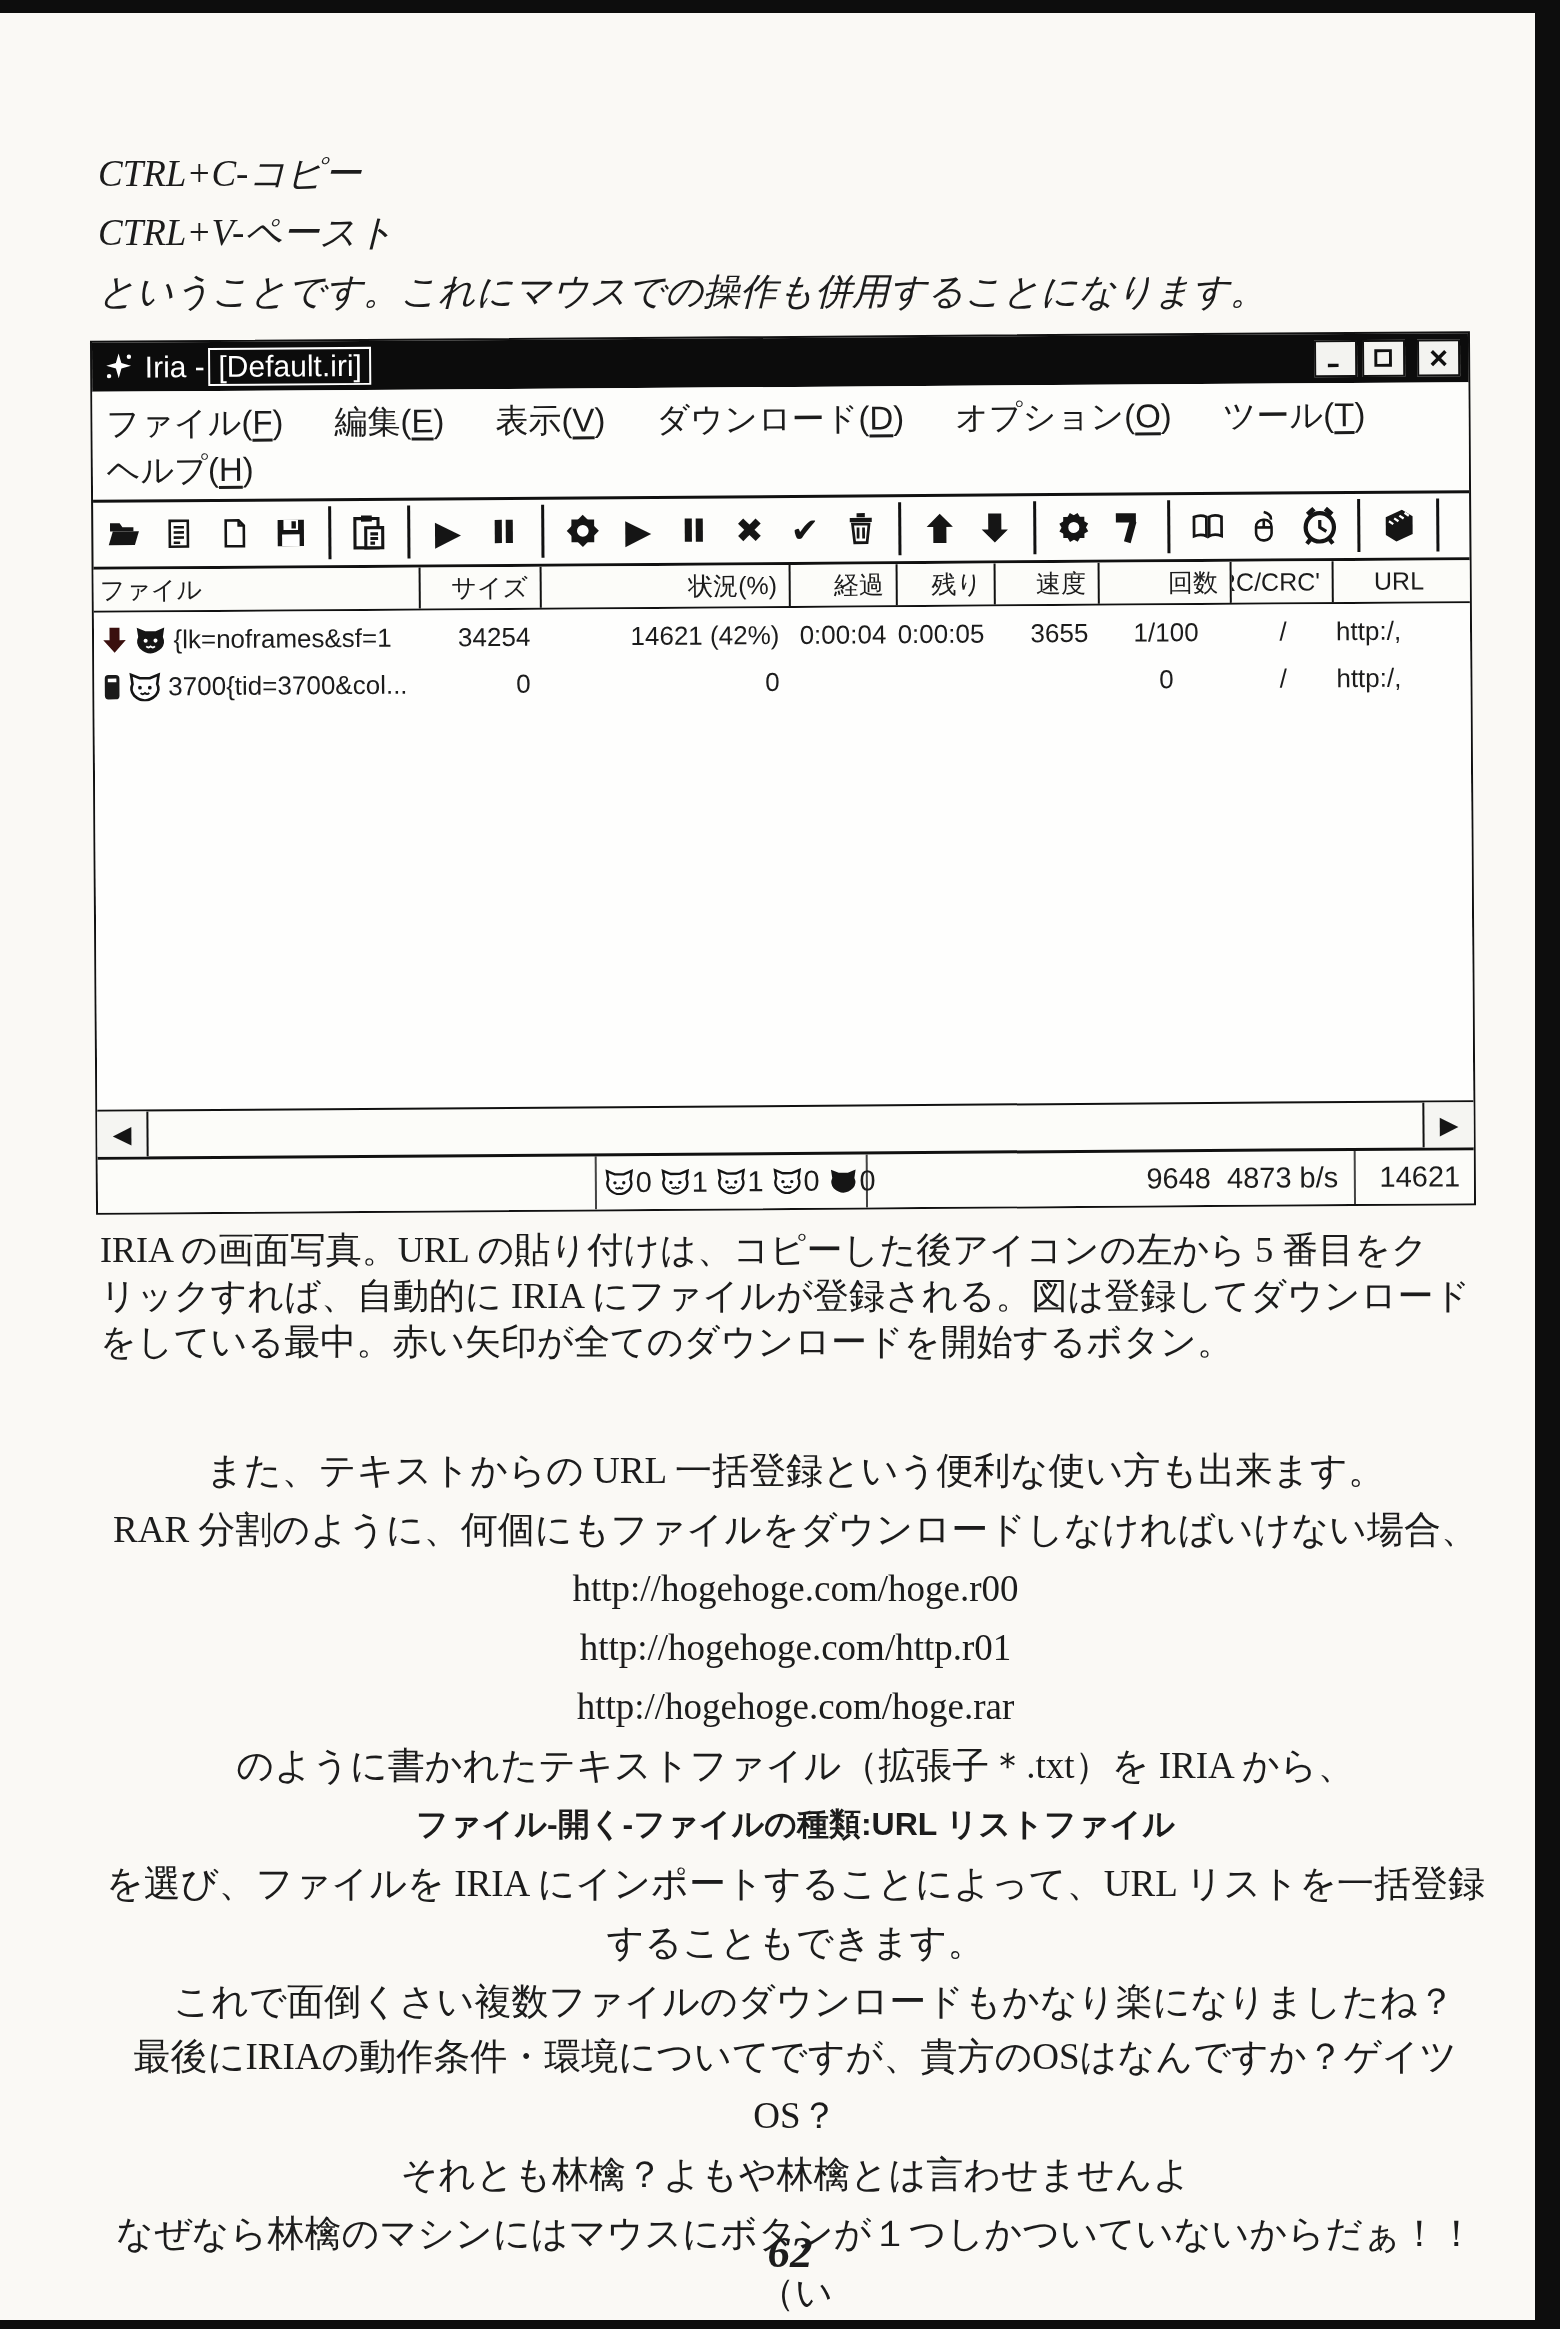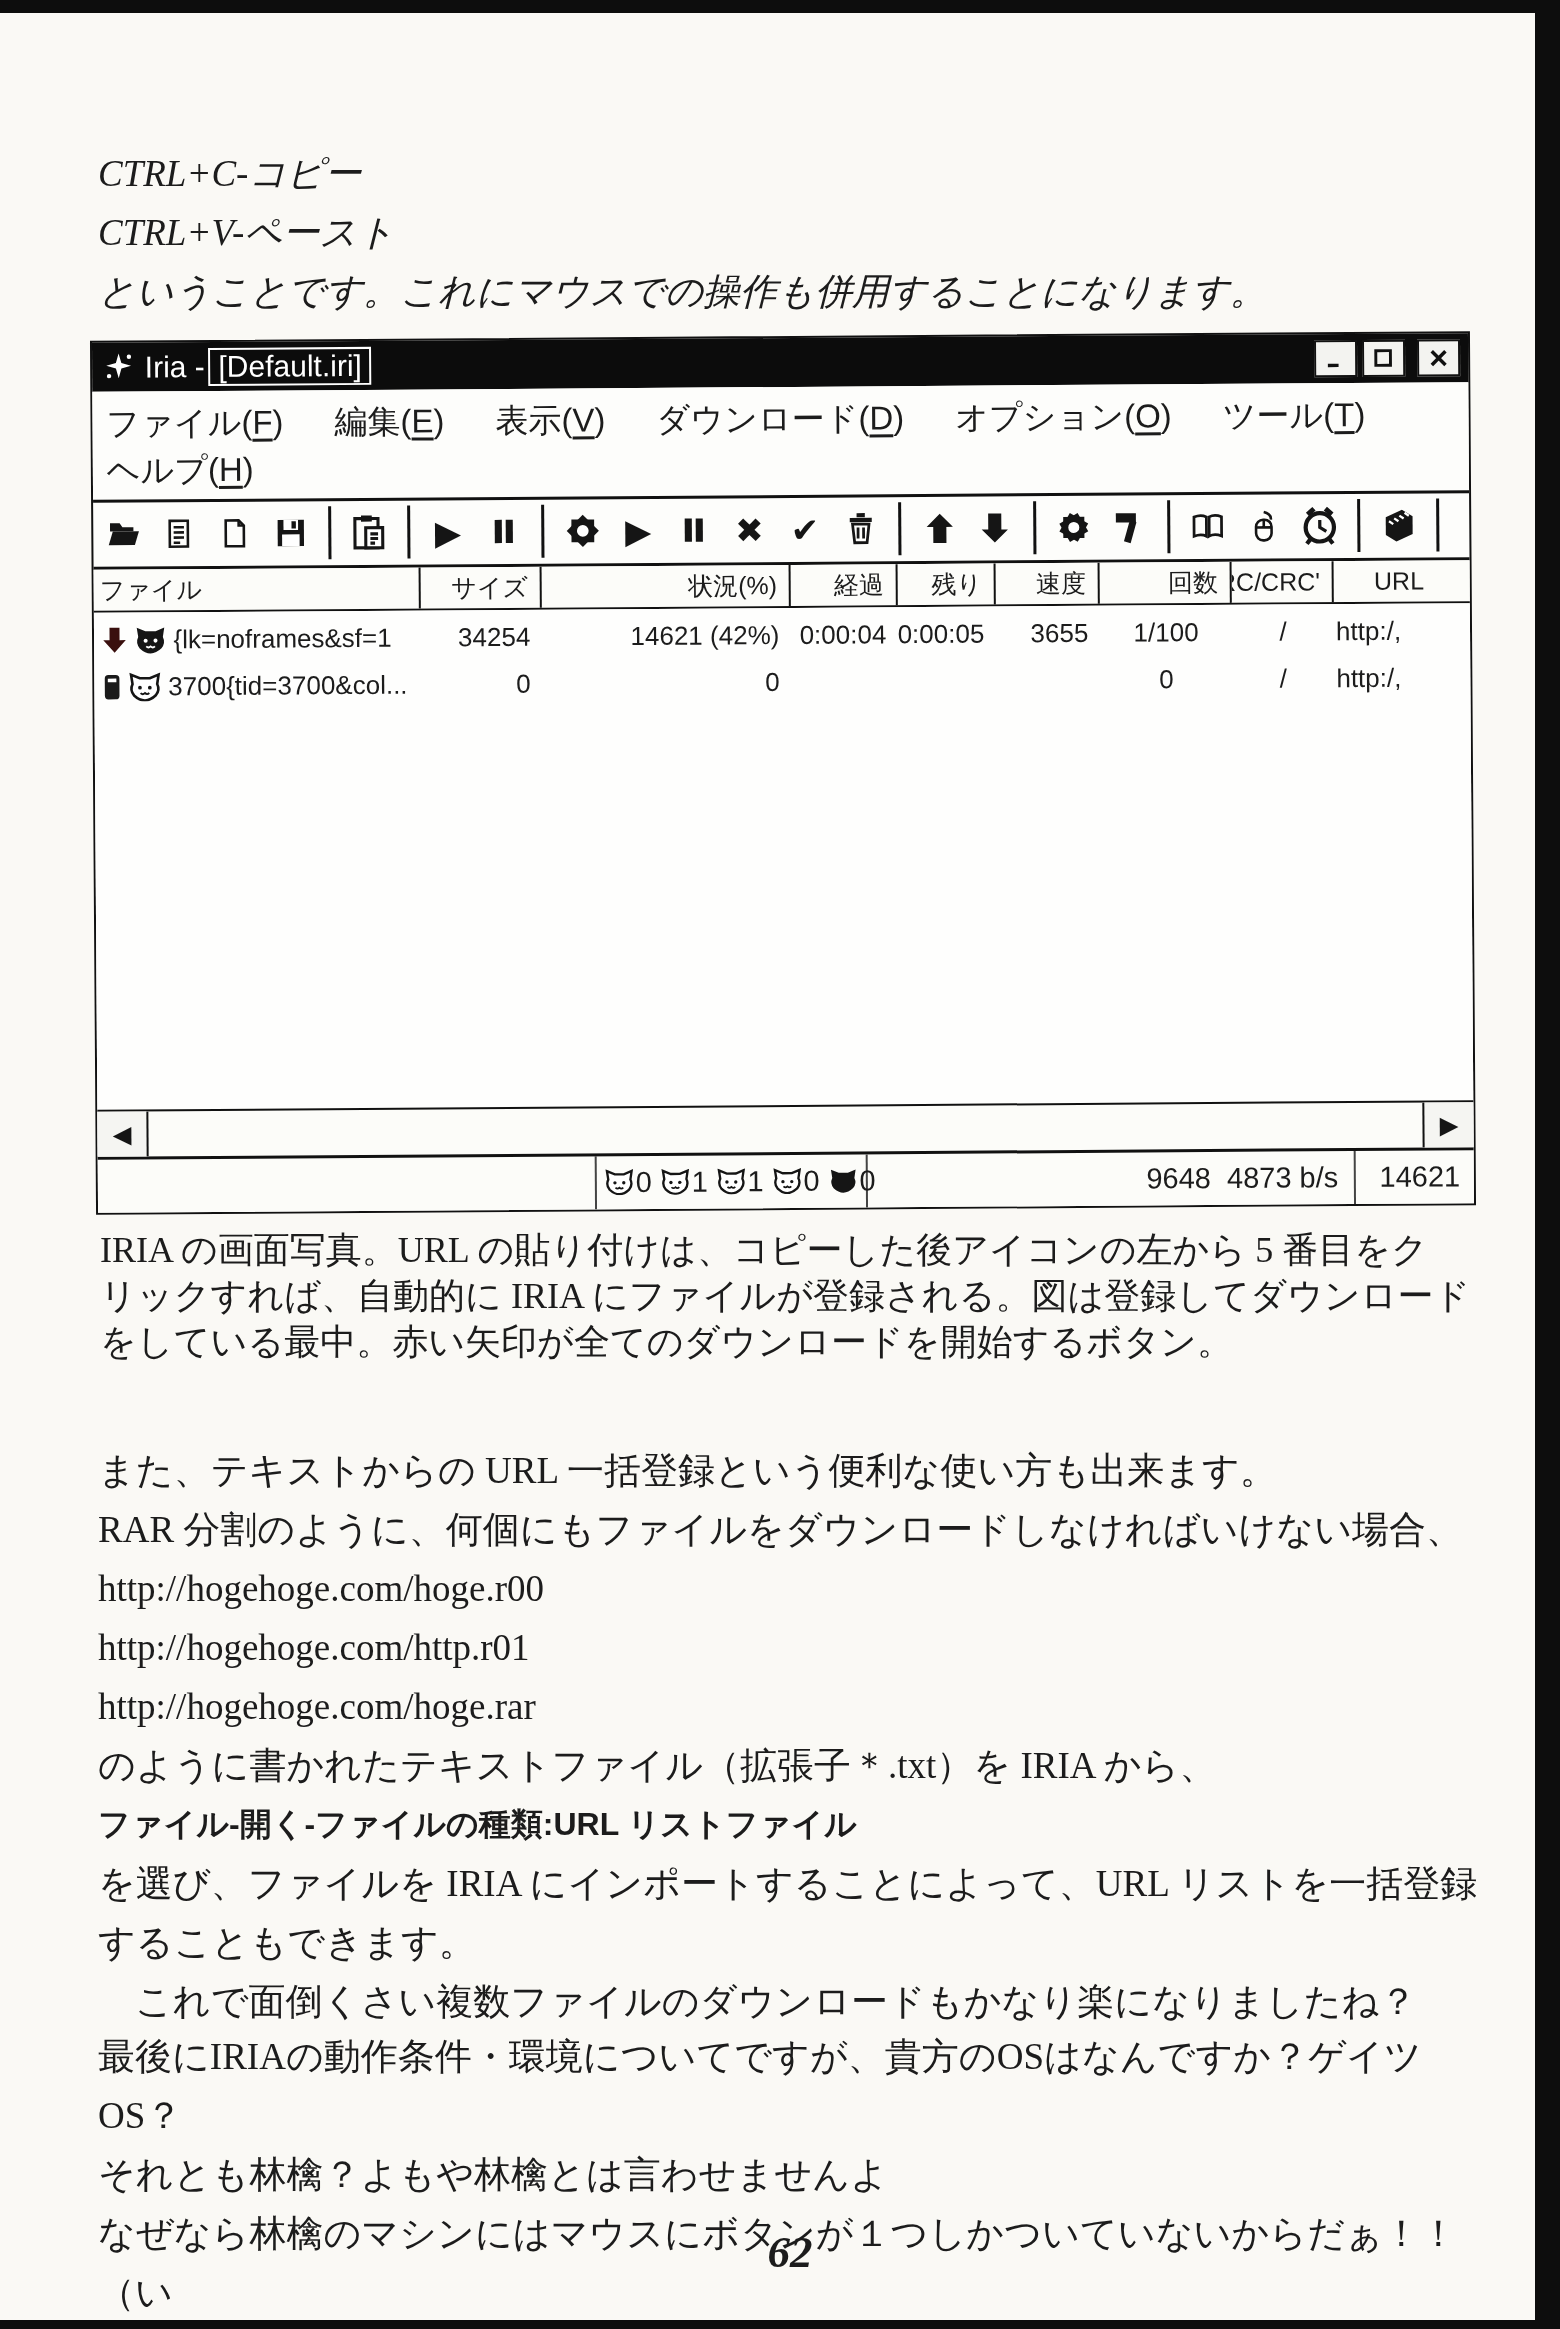--- a/index.html
+++ b/index.html
@@ -67,21 +67,21 @@
   .sseg.pad{width:499px;}
   .sseg.cats{width:271px;gap:8.8px;padding:0 7.8px;}
   .sseg.bytes{width:488px;justify-content:flex-end;padding-right:15.6px;white-space:pre;}
   .sseg.total{flex:1;border-right:none;justify-content:flex-end;padding-right:13.7px;}
   .cat{display:flex;align-items:center;gap:2px;}
 
   .caption{position:absolute;left:100px;top:1227px;width:1377px;font-size:36px;line-height:46px;}
   .caption p{margin:0;}
 
   .bodytext{position:absolute;left:98px;width:1395px;font-size:37px;line-height:59px;}
-  .bodytext p{margin:0;}
+  .bodytext p{margin:0;text-align:center;}
   .b1{top:1441px;}
   .b2{top:2027px;}
   .gothic{font-family:"Liberation Sans","DejaVu Sans",sans-serif;font-weight:bold;font-size:32px;}
 
   .pagenum{position:absolute;left:10px;top:2226px;width:1560px;text-align:center;
            font-size:45px;font-weight:bold;font-style:italic;}
 </style>
 </head>
 <body>
 

